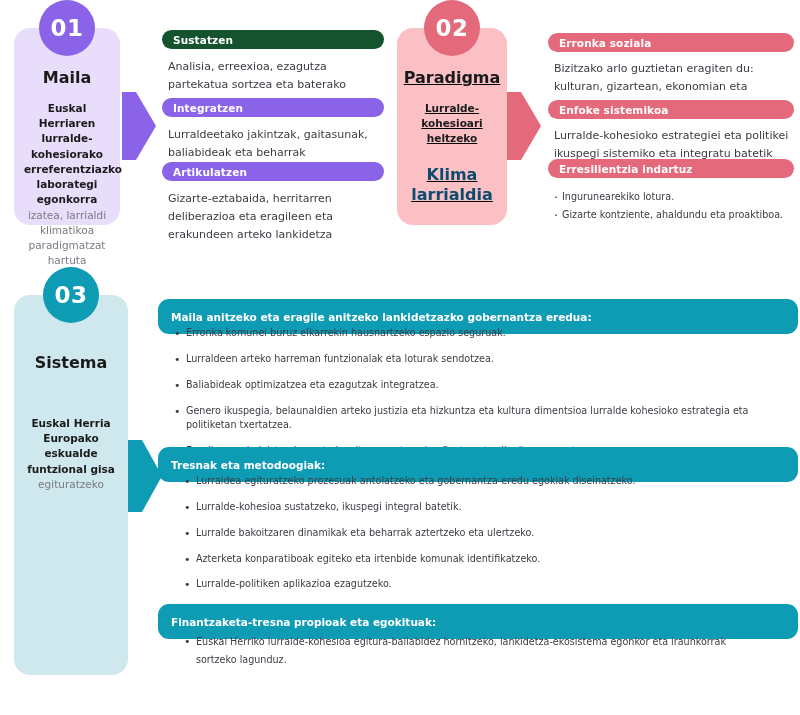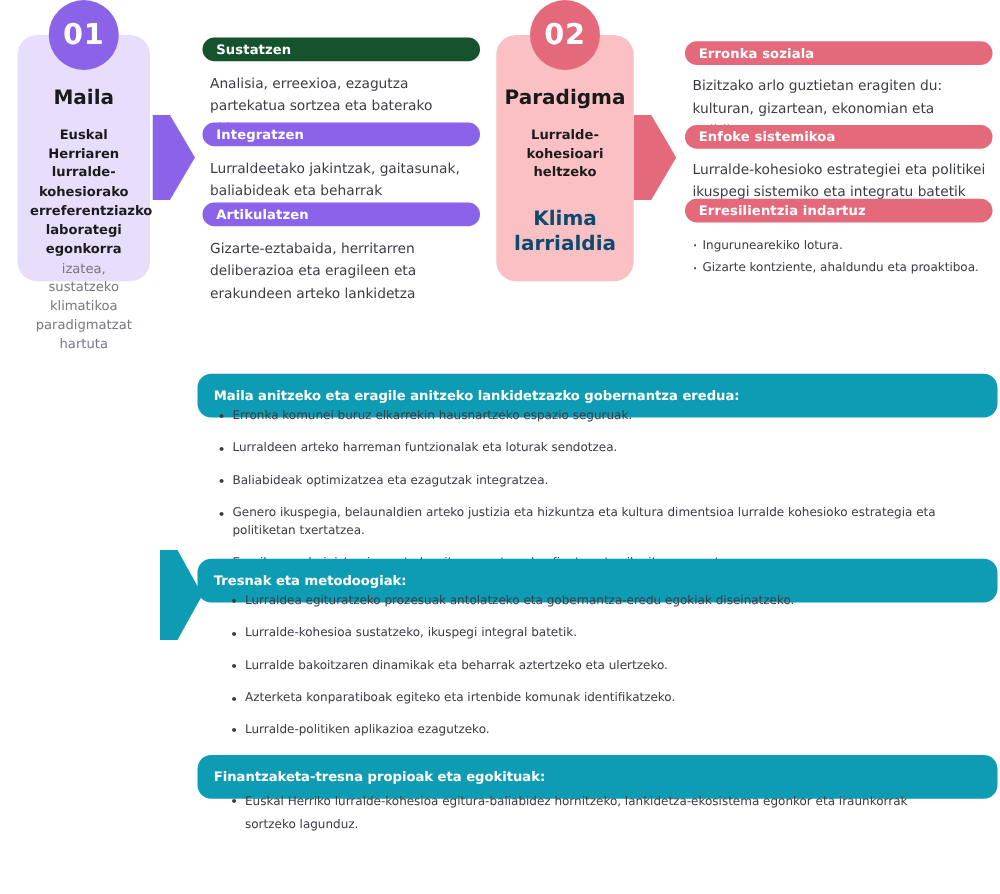--- a/index.html
+++ b/index.html
@@ -125,38 +125,38 @@
 </head>
 <body>
 
 <div class="page">
 
   <div class="panel" style="left:14px; top:28px; width:106px; height:197px; background:#e8ddfb;">
     <div class="panel-num" style="background:#8b63e9;">01</div>
     <div class="panel-title">Maila</div>
     <div class="panel-sub">
       <span>Euskal Herriaren lurralde-kohesiorako erreferentziazko laborategi egonkorra</span>
-      <span class="muted">izatea, sustatzeko klimatikoa paradigmatzat hartuta</span>
+      <span class="muted">izatea, larrialdi klimatikoa paradigmatzat hartuta</span>
     </div>
   </div>
 
   <svg class="arrow" style="left:122px; top:92px;" width="34" height="68" viewBox="0 0 34 68">
     <path d="M0 0 H14 L34 34 L14 68 H0 Z" fill="#8b63e9"></path>
   </svg>
 
   <div class="pill" style="left:162px; top:30px; width:222px; background:#14532d;">Sustatzen</div>
   <div class="body-text" style="left:168px; top:58px; width:215px;">Analisia, erreexioa, ezagutza partekatua sortzea eta baterako ekintza</div>
 
   <div class="pill" style="left:162px; top:98px; width:222px; background:#8b63e9;">Integratzen</div>
   <div class="body-text" style="left:168px; top:126px; width:215px;">Lurraldeetako jakintzak, gaitasunak, baliabideak eta beharrak</div>
 
   <div class="pill" style="left:162px; top:162px; width:222px; background:#8b63e9;">Artikulatzen</div>
   <div class="body-text" style="left:168px; top:190px; width:215px;">Gizarte-eztabaida, herritarren deliberazioa eta eragileen eta erakundeen arteko lankidetza</div>
 
-  <div class="panel" style="left:397px; top:28px; width:110px; height:197px; background:#fac0c4;">
+  <div class="panel" style="left:397px; top:28px; width:110px; height:197px; background:#fac0c4;text-decoration:underline;">
     <div class="panel-num" style="background:#e4697a;">02</div>
     <div class="panel-title">Paradigma</div>
     <div class="panel-sub">Lurralde-kohesioari heltzeko</div>
     <div class="panel-big">Klima larrialdia</div>
   </div>
 
   <svg class="arrow" style="left:507px; top:92px;" width="34" height="68" viewBox="0 0 34 68">
     <path d="M0 0 H14 L34 34 L14 68 H0 Z" fill="#e4697a"></path>
   </svg>
 
@@ -165,20 +165,28 @@
 
   <div class="pill" style="left:548px; top:100px; width:246px; background:#e4697a;">Enfoke sistemikoa</div>
   <div class="body-text" style="left:554px; top:127px; width:242px;">Lurralde-kohesioko estrategiei eta politikei ikuspegi sistemiko eta integratu batetik ekintza</div>
 
   <div class="pill" style="left:548px; top:159px; width:246px; background:#e4697a;">Erresilientzia indartuz</div>
   <ul class="dashlist" style="left:554px; top:188px; width:242px;">
     <li>Ingurunearekiko lotura.</li>
     <li>Gizarte kontziente, ahaldundu eta proaktiboa.</li>
   </ul>
 
+  <div class="panel" style="left:14px; top:295px; width:114px; height:380px; background:#cfe8ee; padding-top:44px;">
+    <div class="panel-num" style="background:#0e9cb5;">03</div>
+    <div class="panel-title" style="margin-top:14px; margin-bottom:44px;">Sistema</div>
+    <div class="panel-sub">
+      <span>Euskal Herria Europako eskualde funtzional gisa</span>
+      <span class="muted">egituratzeko</span>
+    </div>
+  </div>
 
   <svg class="arrow" style="left:128px; top:440px;" width="34" height="72" viewBox="0 0 34 72">
     <path d="M0 0 H14 L34 36 L14 72 H0 Z" fill="#0e9cb5"></path>
   </svg>
 
   <div class="bar" style="left:158px; top:299px; width:640px;">Maila anitzeko eta eragile anitzeko lankidetzazko gobernantza eredua:</div>
   <ul class="bullets" style="left:172px; top:326px; width:620px;">
     <li>Erronka komunei buruz elkarrekin hausnartzeko espazio seguruak.</li>
     <li>Lurraldeen arteko harreman funtzionalak eta loturak sendotzea.</li>
     <li>Baliabideak optimizatzea eta ezagutzak integratzea.</li>

